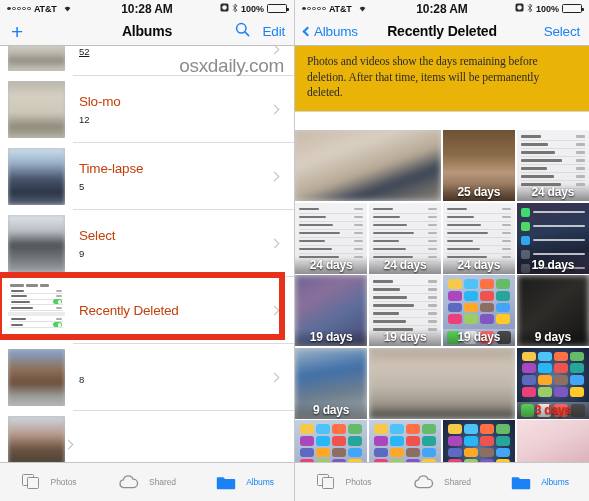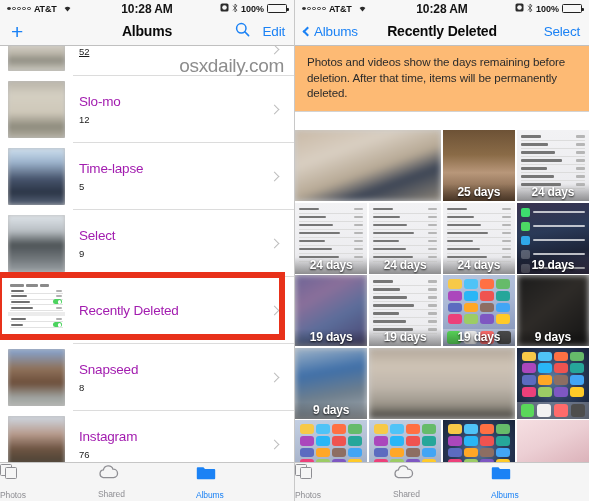--- a/index.html
+++ b/index.html
@@ -112,21 +112,21 @@
   }
   .album-row.first { height: 30px; align-items: flex-start; padding-top: 0; }
   .thumb {
     width: 57px; height: 57px; flex: 0 0 57px;
     background: #bbb; border-radius: 1px;
     overflow: hidden; position: relative;
   }
   .album-row.first .thumb { height: 27px; margin-top: -2px; }
   .album-meta { margin-left: 14px; flex: 1; }
   .album-name {
-    font-size: 13.5px; color: #a21caf; letter-spacing: -0.2px;
+    font-size: 13.5px; color: #c2410c; letter-spacing: -0.2px;
     line-height: 16px;
   }
   .album-count {
     font-size: 9.5px; color: #1a1a1a; margin-top: 4px; letter-spacing: -0.1px;
   }
   .album-row.first .album-count { margin-top: 0; text-decoration: underline; }
   .chev {
     width: 7px; height: 7px; margin-right: 16px;
     border-top: 1.6px solid #bdbdbd; border-right: 1.6px solid #bdbdbd;
     transform: rotate(45deg);
@@ -169,40 +169,41 @@
     z-index: 20; font-family: "Liberation Sans", sans-serif;
   }
 
   
   .tabbar {
     position: absolute; left: 0; right: 0; bottom: 0; height: 39px;
     background: #f5f5f5; border-top: 1px solid #c6c6c6;
     display: flex; align-items: center;
   }
   .tab {
-    flex: 1; display: flex; flex-direction: column; align-items: flex-start;
+    flex: 1; display: flex; flex-direction: row; align-items: center;
     justify-content: center; gap: 10px; cursor: pointer;
   }
   .tab-label { font-size: 8.5px; color: #8e8e93; letter-spacing: -0.1px; }
   .tab.active .tab-label { color: #1b82f5; }
   .ico-photos { position: relative; width: 19px; height: 16px; }
   .ico-photos i, .ico-photos b {
     position: absolute; display: block; border: 1.3px solid #8e8e93;
     border-radius: 1.5px; background: #f5f5f5;
   }
   .ico-photos i { width: 12px; height: 12px; left: 0; top: 0; }
   .ico-photos b { width: 12px; height: 12px; left: 5px; top: 3px; }
   .ico-cloud { width: 21px; height: 14px; position: relative; }
   .ico-albums { width: 20px; height: 15px; position: relative; }
 
   
   .info-banner {
-    background: #fdba74;
+    background: #eab308;
     padding: 8px 12px 10px 12px;
     border-bottom: 1px solid #d3d3d3;
+    font-family: Liberation Serif, serif;
   }
   .info-banner p {
     font-size: 11.6px; color: #2b2b2b; line-height: 15.5px;
     letter-spacing: -0.1px;
   }
   .photo-grid {
     position: absolute; top: 130px; left: 0; right: 0; bottom: 39px;
     display: grid;
     grid-template-columns: repeat(4, 1fr);
     grid-auto-rows: 71px;
@@ -402,32 +403,27 @@
           <div class="album-meta">
             <div class="album-name">Recently Deleted</div>
           </div>
           <div class="chev"></div>
         </div>
         <div class="album-row">
           <div class="thumb">
             <div class="blur th-e"></div>
           </div>
           <div class="album-meta">
-            <div class="album-name">Snapseed</div>
             <div class="album-count">8</div>
           </div>
           <div class="chev"></div>
         </div>
         <div class="album-row">
           <div class="thumb">
             <div class="blur th-f"></div>
-          </div>
-          <div class="album-meta">
-            <div class="album-name">Instagram</div>
-            <div class="album-count">76</div>
           </div>
           <div class="chev"></div>
         </div>
       </div>
 
     <div class="highlight-box"></div>
     <div class="watermark">osxdaily.com</div>
 
     <div class="tabbar" id="tabbar-left">
         <div class="tab">
@@ -769,20 +765,21 @@
             <span style="background:#9ccc65"></span>
             <span style="background:#7e57c2"></span>
             <span style="background:#ffca28"></span>
           </div>
           <div class="dockrow">
             <span style="background:#5ad85a"></span>
             <span style="background:#f2f2f2"></span>
             <span style="background:#ff6b6b"></span>
             <span style="background:#4d4d4d"></span>
           </div>
+          <div class="days red">3 days</div>
         </div>
         <div class="cell">
           <div class="cell-img g-ihome"></div>
           <div class="appgrid">
             <span style="background:#f7c948"></span>
             <span style="background:#4fc3f7"></span>
             <span style="background:#ff7043"></span>
             <span style="background:#66bb6a"></span>
             <span style="background:#ab47bc"></span>
             <span style="background:#29b6f6"></span>

